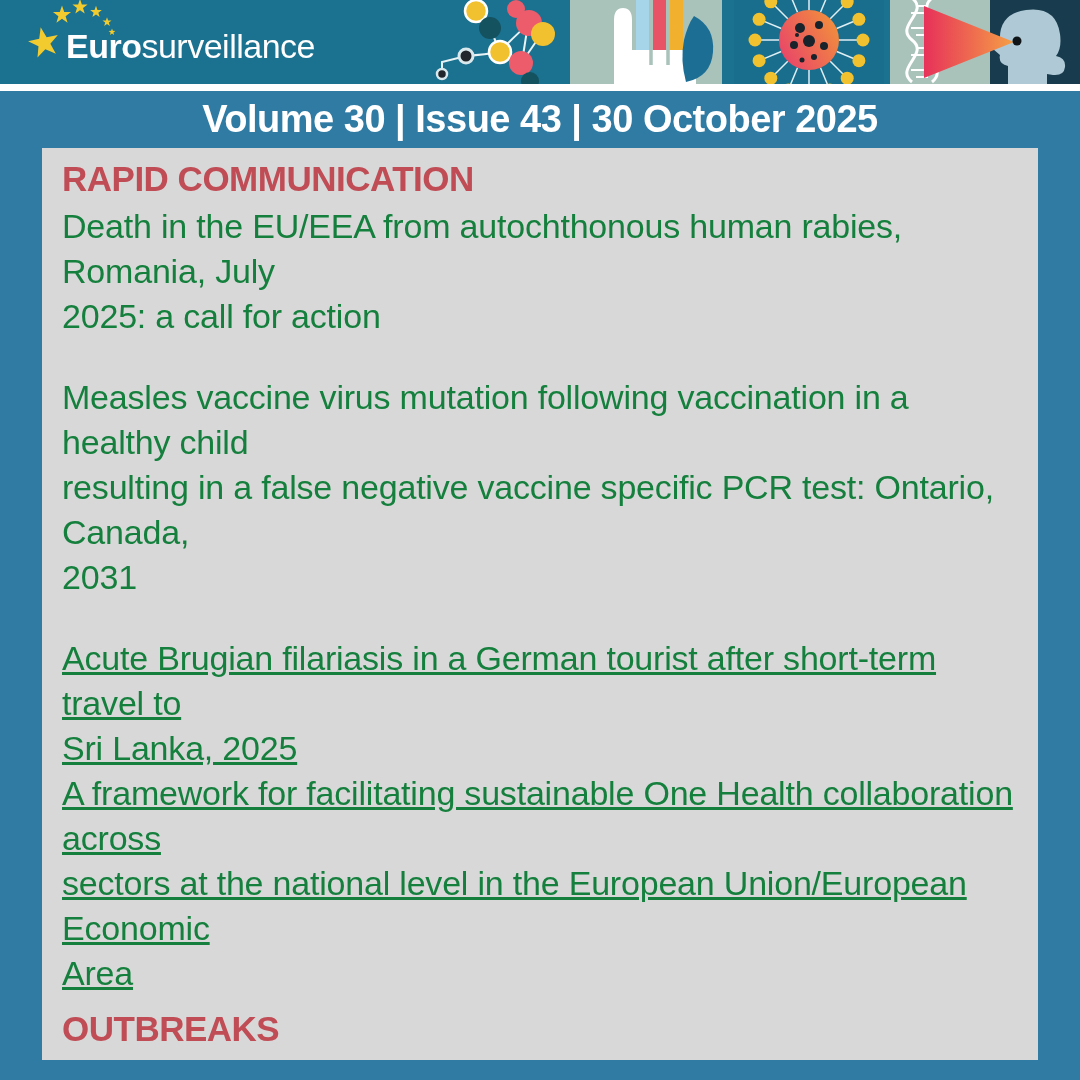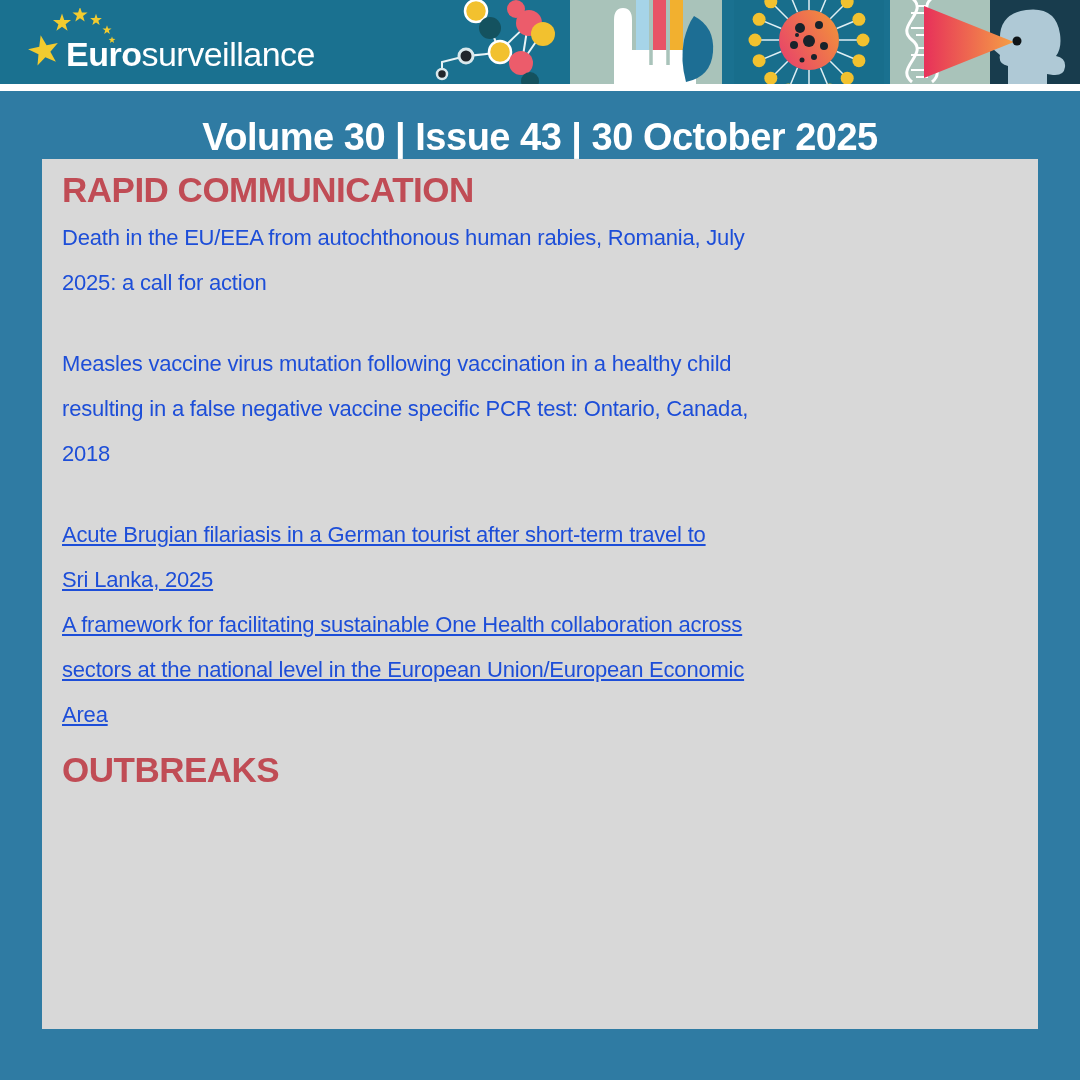--- a/index.html
+++ b/index.html
@@ -11,41 +11,41 @@
     position: relative;
   }
 
   
   .header {
     position: relative;
     width: 1080px; height: 84px;
     background: #1A7190;
     overflow: hidden;
   }
-  .logo-block { position: absolute; left: 14px; top: 8px; width: 420px; height: 84px; }
+  .logo-block { position: absolute; left: 14px; top: 0; width: 420px; height: 84px; }
   .logo-stars { position: absolute; left: 0; top: 0; }
   .logo-text {
     position: absolute; left: 52px; top: 26px;
     color: #FFFFFF; font-size: 34px; line-height: 40px;
     letter-spacing: -0.5px; white-space: nowrap;
   }
   .logo-text .bold { font-weight: bold; }
 
   .panel { position: absolute; top: 0; height: 84px; overflow: hidden; }
   .panel-network { left: 428px; width: 142px; }
   .panel-hand    { left: 570px; width: 152px; background: #A9C3BA; }
   .panel-virus   { left: 734px; width: 150px; background: #186E8C; }
   .panel-dnahead { left: 890px; width: 190px; }
 
   .white-divider { width: 1080px; height: 7px; background: #FFFFFF; }
 
   
   .issue-bar {
-    width: 1080px; height: 68px;
-    display: flex; align-items: flex-end; justify-content: center; border-radius: 15px;
+    width: 1080px; height: 57px;
+    display: flex; align-items: center; justify-content: center; border-radius: 15px;
   }
   .issue-bar-text {
     color: #FFFFFF; font-weight: bold; font-size: 38px;
     letter-spacing: -0.5px; white-space: nowrap;
   }
 
   
   .content-box {
     margin: 0 42px;
     background: #D8D8D8;
@@ -55,22 +55,22 @@
   }
   .section-heading {
     color: #C04C55;
     font-weight: bold;
     font-size: 35px; line-height: 42px;
     letter-spacing: -0.5px;
     margin: 12px 0 4px 0;
   }
   .section:first-child .section-heading { margin-top: 0; }
   .article {
-    color: #1d4ed8;
-    font-size: 22px; line-height: 45px;
+    color: #15803d;
+    font-size: 34px; line-height: 45px;
     letter-spacing: -0.2px;
     margin: 0 0 36px 0;
     white-space: pre-line;
   }
   .section .article:last-child { margin-bottom: 0; text-decoration: underline; }
   .article .sp-italic { font-style: italic; font-size: 0.93em; }
 </style>
 </head>
 <body>
 
@@ -227,21 +227,21 @@
 </div>
 
 <div class="content-box">
 
   <div class="section">
     <div class="section-heading">RAPID COMMUNICATION</div>
     <p class="article">Death in the EU/EEA from autochthonous human rabies, Romania, July
 2025: a call for action</p>
     <p class="article">Measles vaccine virus mutation following vaccination in a healthy child
 resulting in a false negative vaccine specific PCR test: Ontario, Canada,
-2018</p>
+2031</p>
     <p class="article">Acute Brugian filariasis in a German tourist after short-term travel to
 Sri Lanka, 2025</p>
   </div>
 
   <div class="section">
     <p class="article">A framework for facilitating sustainable One Health collaboration across
 sectors at the national level in the European Union/European Economic
 Area</p>
   </div>
 

